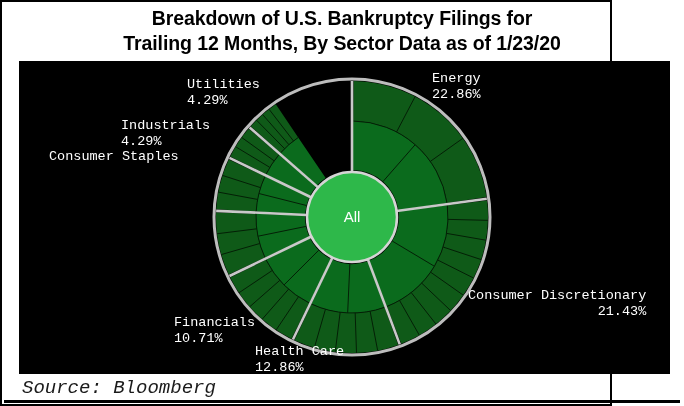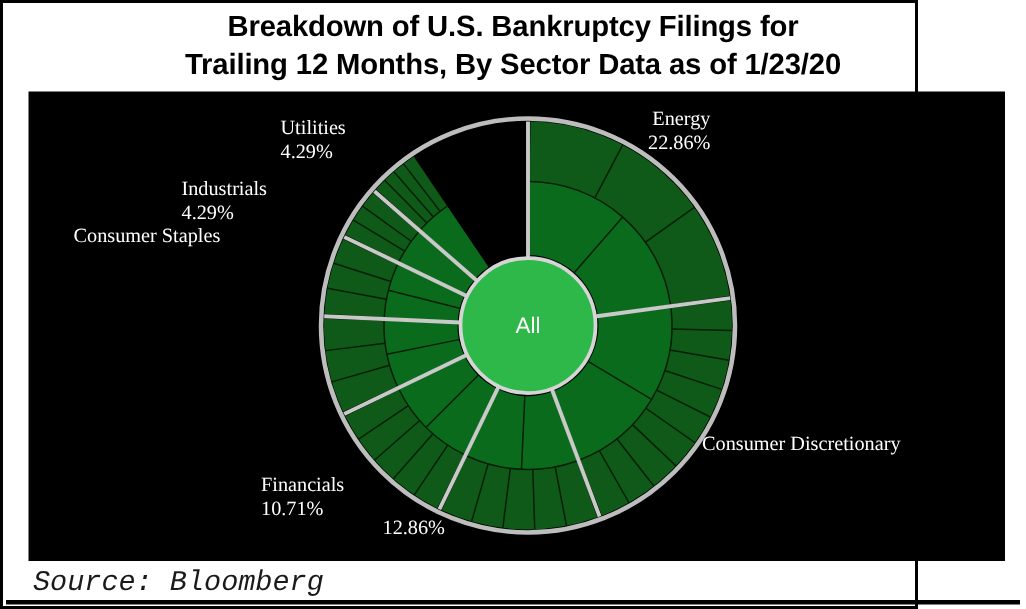--- a/index.html
+++ b/index.html
@@ -47,21 +47,21 @@
     overflow: hidden;
   }
   #sunburst {
     position: absolute;
     left: 0;
     top: 0;
   }
   .chart-label {
     position: absolute;
     color: #ffffff;
-    font-family: Liberation Serif, serif;
+    font-family: Liberation Mono, monospace;
     font-size: 13.5px;
     line-height: 16px;
     white-space: nowrap;
   }
   .chart-label .lbl-name { display: block; }
   .chart-label .lbl-pct  { display: block; }
   .lbl-right { text-align: right; }
   .lbl-left  { text-align: left; }
   #source-line {
     position: absolute;
@@ -182,23 +182,25 @@
       <text id="center-text" x="333" y="161" text-anchor="middle" font-family="Liberation Sans, sans-serif" font-size="15" fill="#ffffff">All</text>
     </svg>
 
     <div class="chart-label lbl-right" style="left: 413px; top: 10px;">
       <span class="lbl-name">Energy</span>
       <span class="lbl-pct">22.86%</span>
     </div>
 
     <div class="chart-label lbl-right" style="left: 449px; top: 227px;">
       <span class="lbl-name">Consumer Discretionary</span>
+      <span class="lbl-pct">21.43%</span>
     </div>
 
     <div class="chart-label lbl-left" style="left: 236px; top: 283px;">
+      <span class="lbl-name">Health Care</span>
       <span class="lbl-pct">12.86%</span>
     </div>
 
     <div class="chart-label lbl-left" style="left: 155px; top: 254px;">
       <span class="lbl-name">Financials</span>
       <span class="lbl-pct">10.71%</span>
     </div>
 
 
     <div class="chart-label lbl-left" style="left: 30px; top: 88px;">

